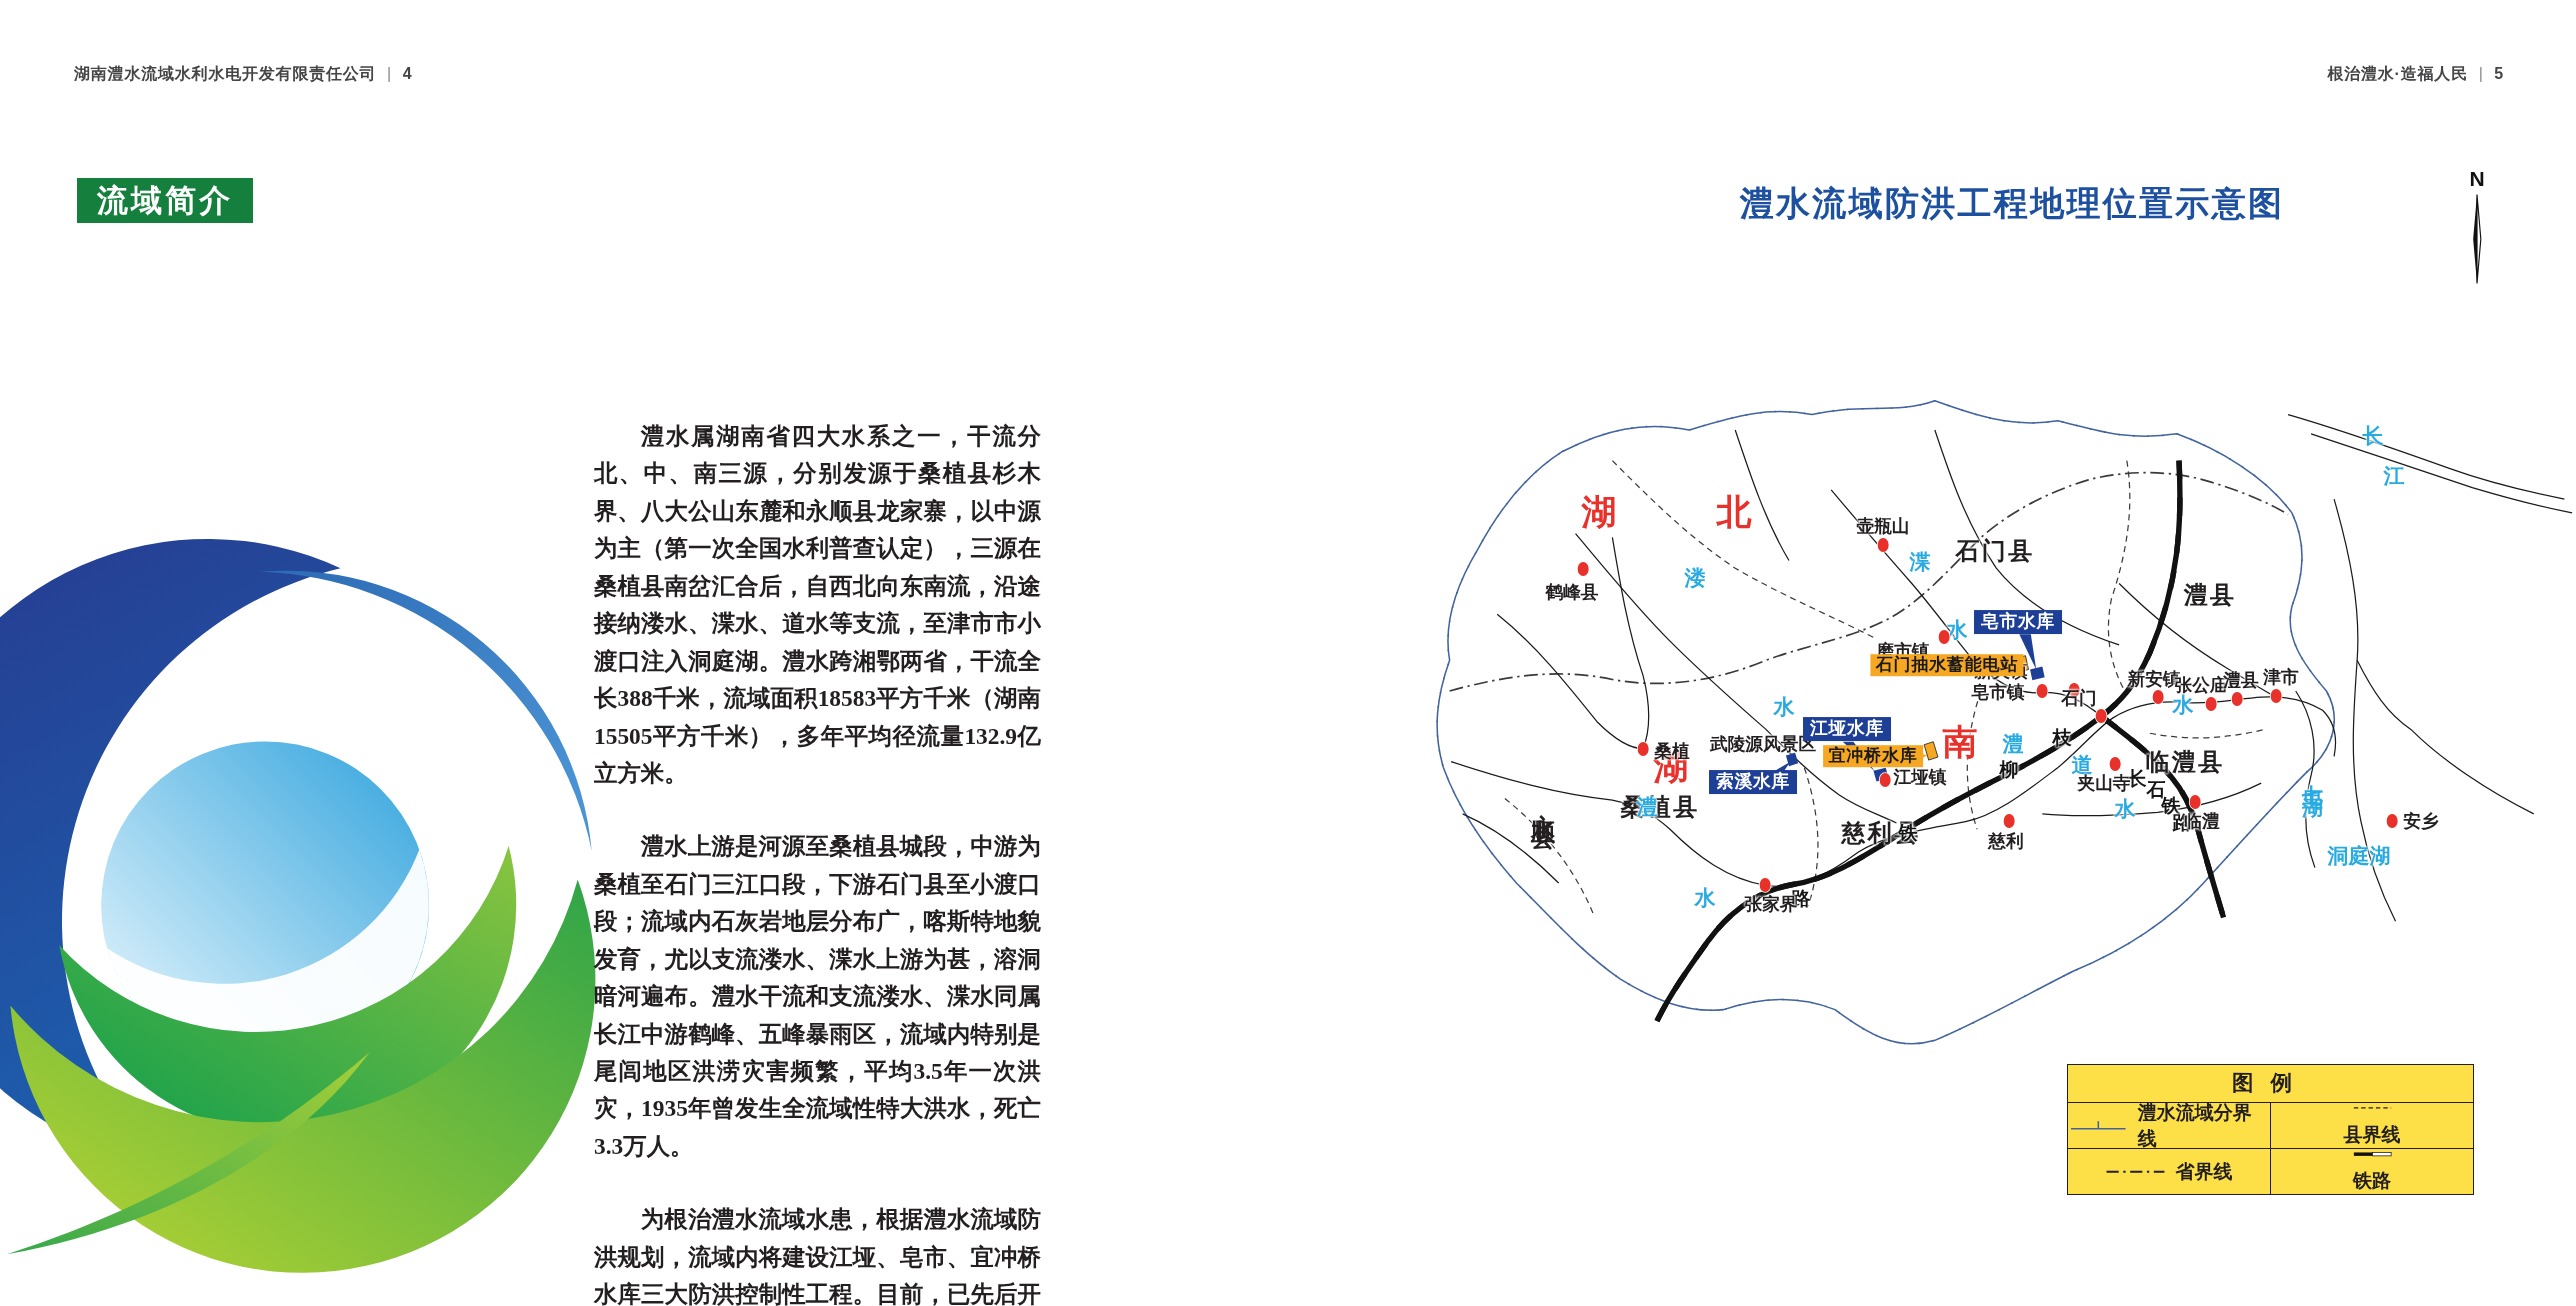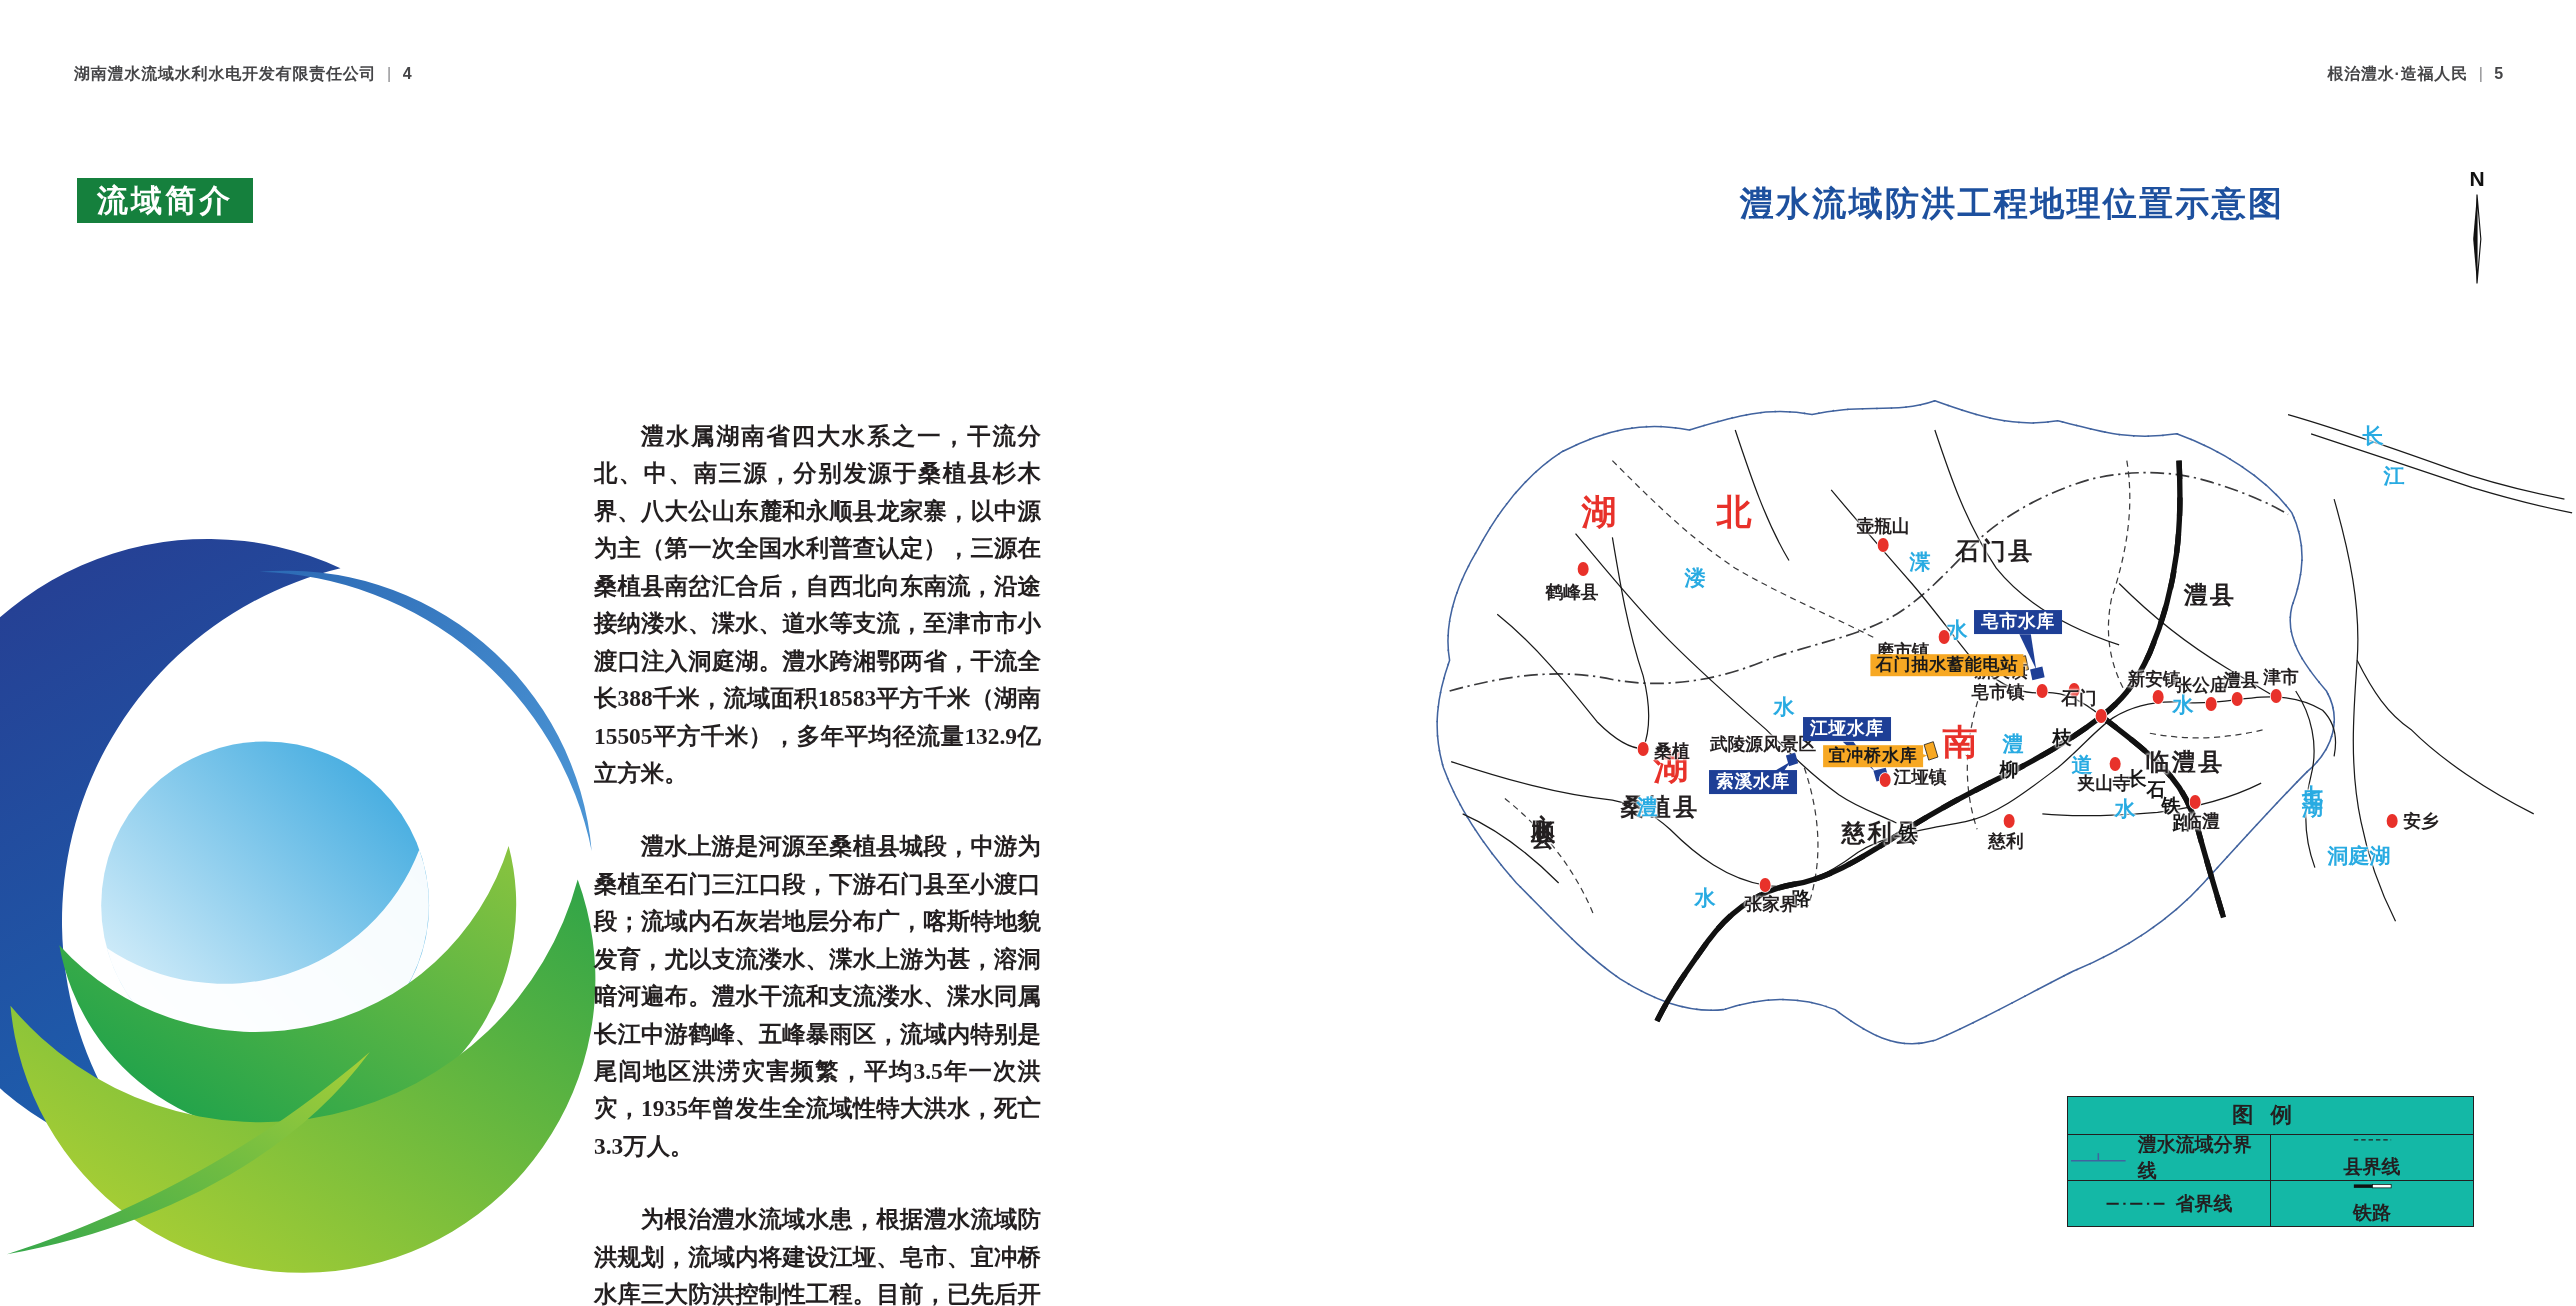--- a/index.html
+++ b/index.html
@@ -34,21 +34,21 @@
   .river{font-size:21px;font-weight:800;color:#29abe2;}
   .rail,.rail2{font-size:19px;font-weight:800;color:#151515;}
   .scenic{font-size:17.7px;font-weight:800;color:#231f20;}
   .cdot{position:absolute;width:10.7px;height:14px;border-radius:50%;background:#e8312a;
         transform:translate(-50%,-50%);box-shadow:0 0 0 0.8px #fff;}
   .tag-blue{background:#1e3f96;color:#fff;font-size:17.7px;font-weight:800;padding:3.1px 7px;
             transform:translate(-50%,-50%);text-shadow:none;letter-spacing:0.8px;}
   .tag-orange{background:#f7a823;color:#1a1a1a;font-size:17px;font-weight:800;padding:2.3px 5.4px;
               transform:translate(-50%,-50%);text-shadow:none;letter-spacing:0.8px;}
   
-  .legend{position:absolute;left:2067px;top:1096px;width:405px;border:1.5px solid #231f20;background:#14b8a6;}
+  .legend{position:absolute;left:2067px;top:1064px;width:405px;border:1.5px solid #231f20;background:#fde047;}
   .legend .ltitle{height:37px;line-height:37px;text-align:center;font-size:21.5px;font-weight:800;
                   letter-spacing:17px;border-bottom:1.5px solid #231f20;}
   .lrow{display:flex;border-bottom:1.5px solid #231f20;}
   .lrow:last-child{border-bottom:none;}
   .lcell{flex:1;display:flex;align-items:center;justify-content:center;gap:9.2px;height:45px;}
   .lcell + .lcell{border-left:1.5px solid #231f20;flex-direction:column;}
   .lcell span{font-size:19px;font-weight:800;}
 </style>
 </head>
 <body>

